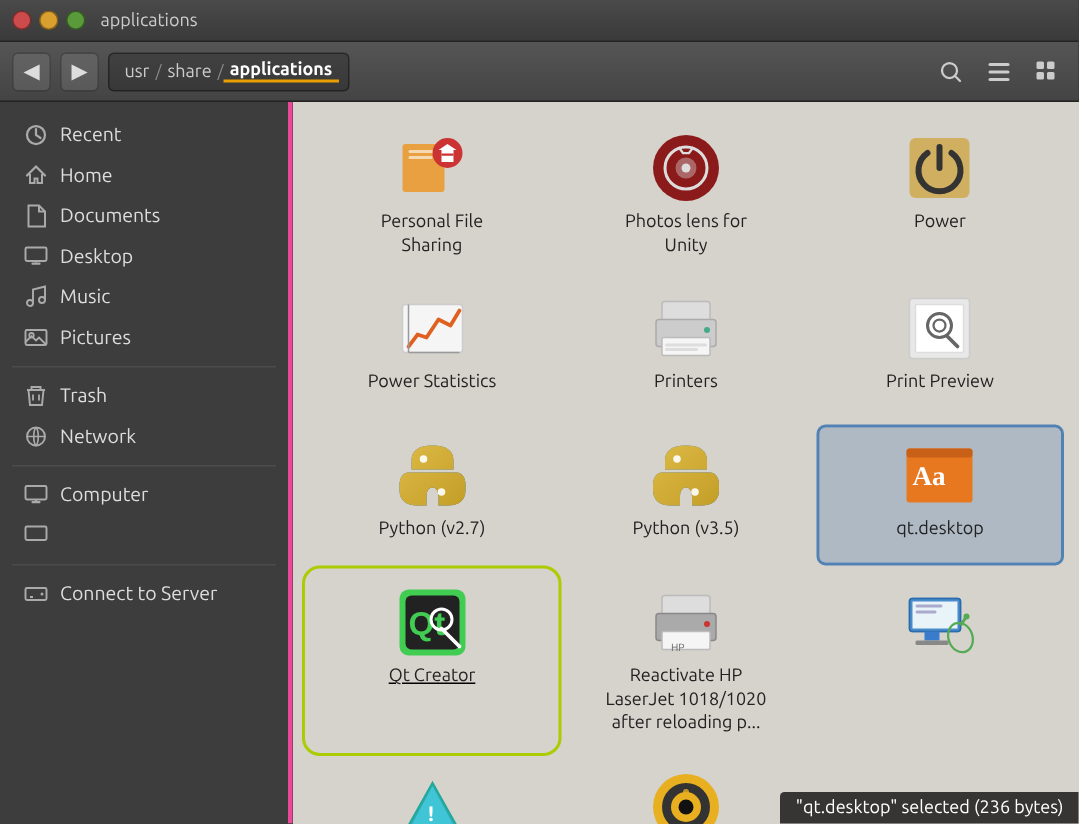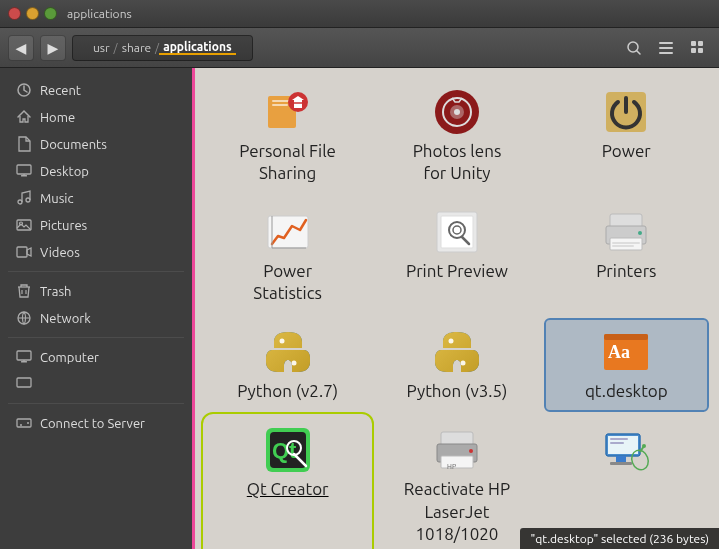--- a/index.html
+++ b/index.html
@@ -65,21 +65,21 @@
       cursor: pointer;
       font-size: 14px;
     }
     .breadcrumb-bar {
       display: flex;
       align-items: center;
       background: rgba(0,0,0,0.2);
       border: 1px solid rgba(0,0,0,0.4);
       border-radius: 4px;
       height: 26px;
-      padding: 0 16px;
+      padding: 0 6px;
       gap: 0;
     }
     .breadcrumb-item {
       color: #ccc;
       font-size: 12px;
       padding: 0 4px;
       cursor: pointer;
     }
     .breadcrumb-item.active {
       color: #fff;
@@ -172,21 +172,21 @@
     .app-item.circled { outline: 2px solid #aacc00; outline-offset: 4px; border-radius: 6px; text-decoration: underline; }
     .app-icon {
       width: 48px;
       height: 48px;
       display: flex;
       align-items: center;
       justify-content: center;
       margin-bottom: 4px;
     }
     .app-label {
-      font-size: 17px;
+      font-size: 12px;
       color: #222;
       line-height: 1.3;
       max-width: 110px;
     }
 
     
     .statusbar {
       position: absolute;
       bottom: 0;
       right: 0;
@@ -307,29 +307,20 @@
     <div class="sidebar-item">
       <span class="sidebar-icon">
         <svg width="16" height="16" viewBox="0 0 16 16" fill="none">
           <rect x="1" y="3" width="14" height="10" rx="1" stroke="#aaa" stroke-width="1.3"></rect>
           <circle cx="5" cy="6.5" r="1.5" stroke="#aaa" stroke-width="1.2"></circle>
           <path d="M1 11l4-4 3 3 2-2 5 5" stroke="#aaa" stroke-width="1.2" fill="none"></path>
         </svg>
       </span>
       <span>Pictures</span>
     </div>
-    <div class="sidebar-item">
-      <span class="sidebar-icon">
-        <svg width="16" height="16" viewBox="0 0 16 16" fill="none">
-          <rect x="1" y="3" width="10" height="10" rx="1" stroke="#aaa" stroke-width="1.3"></rect>
-          <path d="M11 6l4-2v8l-4-2z" stroke="#aaa" stroke-width="1.3" fill="none"></path>
-        </svg>
-      </span>
-      <span>Videos</span>
-    </div>
     <div class="sidebar-separator"></div>
     <div class="sidebar-item">
       <span class="sidebar-icon">
         <svg width="16" height="16" viewBox="0 0 16 16" fill="none">
           <polyline points="2,4 14,4" stroke="#aaa" stroke-width="1.3"></polyline>
           <path d="M5 4V2h6v2" stroke="#aaa" stroke-width="1.3" fill="none"></path>
           <path d="M3 4l1 10h8l1-10" stroke="#aaa" stroke-width="1.3" fill="none"></path>
           <line x1="6" y1="7" x2="6" y2="11" stroke="#aaa" stroke-width="1.2"></line>
           <line x1="10" y1="7" x2="10" y2="11" stroke="#aaa" stroke-width="1.2"></line>
         </svg>
@@ -426,42 +417,42 @@
             <line x1="8" y1="8" x2="8" y2="40" stroke="#999" stroke-width="1"></line>
             <line x1="8" y1="40" x2="42" y2="40" stroke="#999" stroke-width="1"></line>
           </svg>
         </div>
         <span class="app-label">Power Statistics</span>
       </div>
 
       <div class="app-item">
         <div class="app-icon">
           <svg width="48" height="48" viewBox="0 0 48 48">
-            <rect x="4" y="4" width="40" height="40" rx="2" fill="#e8e8e8" stroke="#ccc" stroke-width="1"></rect>
-            <rect x="8" y="8" width="32" height="32" rx="1" fill="white" stroke="#ddd" stroke-width="1"></rect>
-            <circle cx="24" cy="22" r="8" fill="none" stroke="#666" stroke-width="2"></circle>
-            <line x1="29" y1="29" x2="36" y2="36" stroke="#666" stroke-width="2.5" stroke-linecap="round"></line>
-            <circle cx="24" cy="22" r="4" fill="none" stroke="#666" stroke-width="1.5"></circle>
-          </svg>
-        </div>
-        <span class="app-label">Print Preview</span>
-      </div>
-
-      <div class="app-item">
-        <div class="app-icon">
-          <svg width="48" height="48" viewBox="0 0 48 48">
             <rect x="8" y="6" width="32" height="14" rx="2" fill="#ddd" stroke="#bbb" stroke-width="1"></rect>
             <rect x="4" y="18" width="40" height="18" rx="2" fill="#ccc" stroke="#aaa" stroke-width="1"></rect>
             <rect x="8" y="30" width="32" height="12" rx="1" fill="#f5f5f5" stroke="#bbb" stroke-width="1"></rect>
             <circle cx="38" cy="25" r="2" fill="#4a8"></circle>
             <rect x="10" y="34" width="28" height="2" rx="1" fill="#ddd"></rect>
             <rect x="10" y="37" width="22" height="2" rx="1" fill="#ddd"></rect>
           </svg>
         </div>
         <span class="app-label">Printers</span>
+      </div>
+
+      <div class="app-item">
+        <div class="app-icon">
+          <svg width="48" height="48" viewBox="0 0 48 48">
+            <rect x="4" y="4" width="40" height="40" rx="2" fill="#e8e8e8" stroke="#ccc" stroke-width="1"></rect>
+            <rect x="8" y="8" width="32" height="32" rx="1" fill="white" stroke="#ddd" stroke-width="1"></rect>
+            <circle cx="24" cy="22" r="8" fill="none" stroke="#666" stroke-width="2"></circle>
+            <line x1="29" y1="29" x2="36" y2="36" stroke="#666" stroke-width="2.5" stroke-linecap="round"></line>
+            <circle cx="24" cy="22" r="4" fill="none" stroke="#666" stroke-width="1.5"></circle>
+          </svg>
+        </div>
+        <span class="app-label">Print Preview</span>
       </div>
 
       <div class="app-item">
         <div class="app-icon">
           <svg width="48" height="48" viewBox="0 0 48 48">
             <defs>
               <linearGradient id="py27a" x1="0" y1="0" x2="1" y2="1">
                 <stop offset="0%" stop-color="#356f9e"></stop>
                 <stop offset="100%" stop-color="#2b5c87"></stop>
               </linearGradient>

